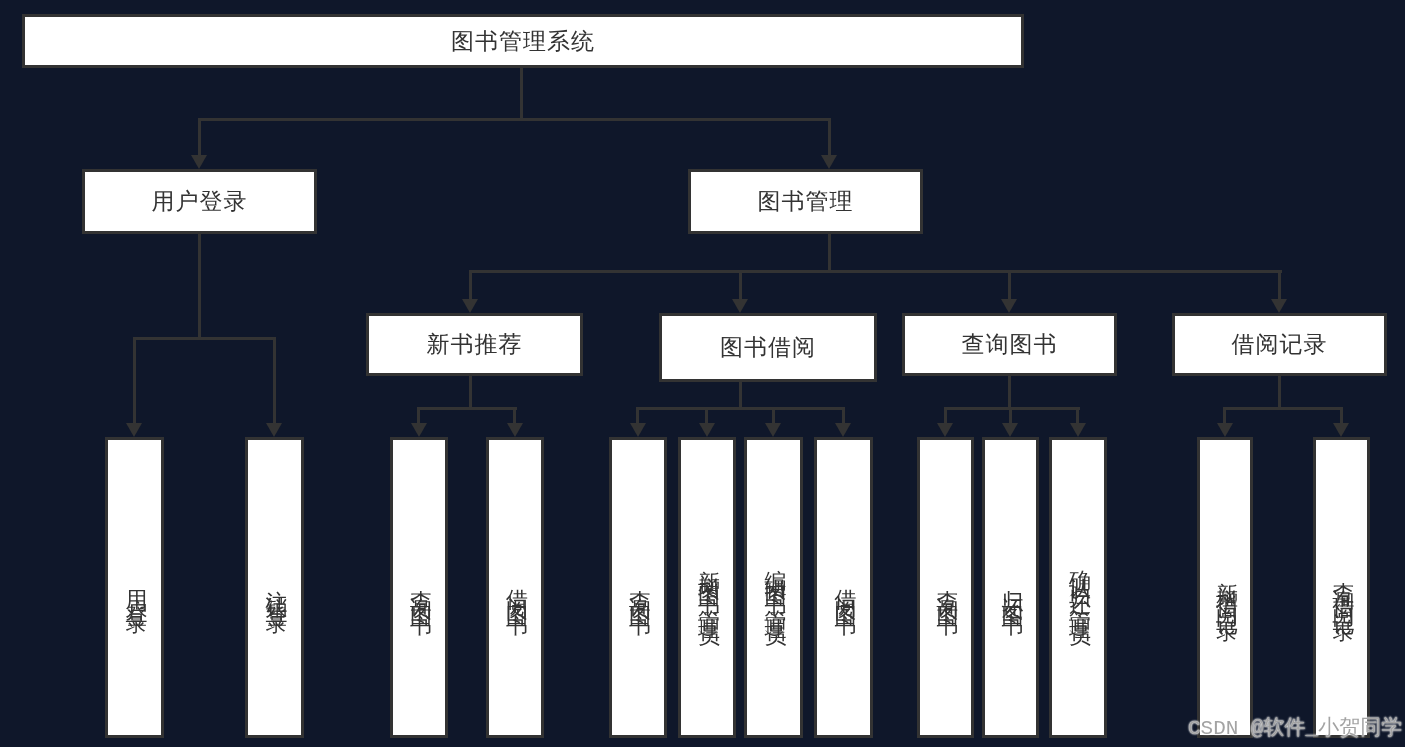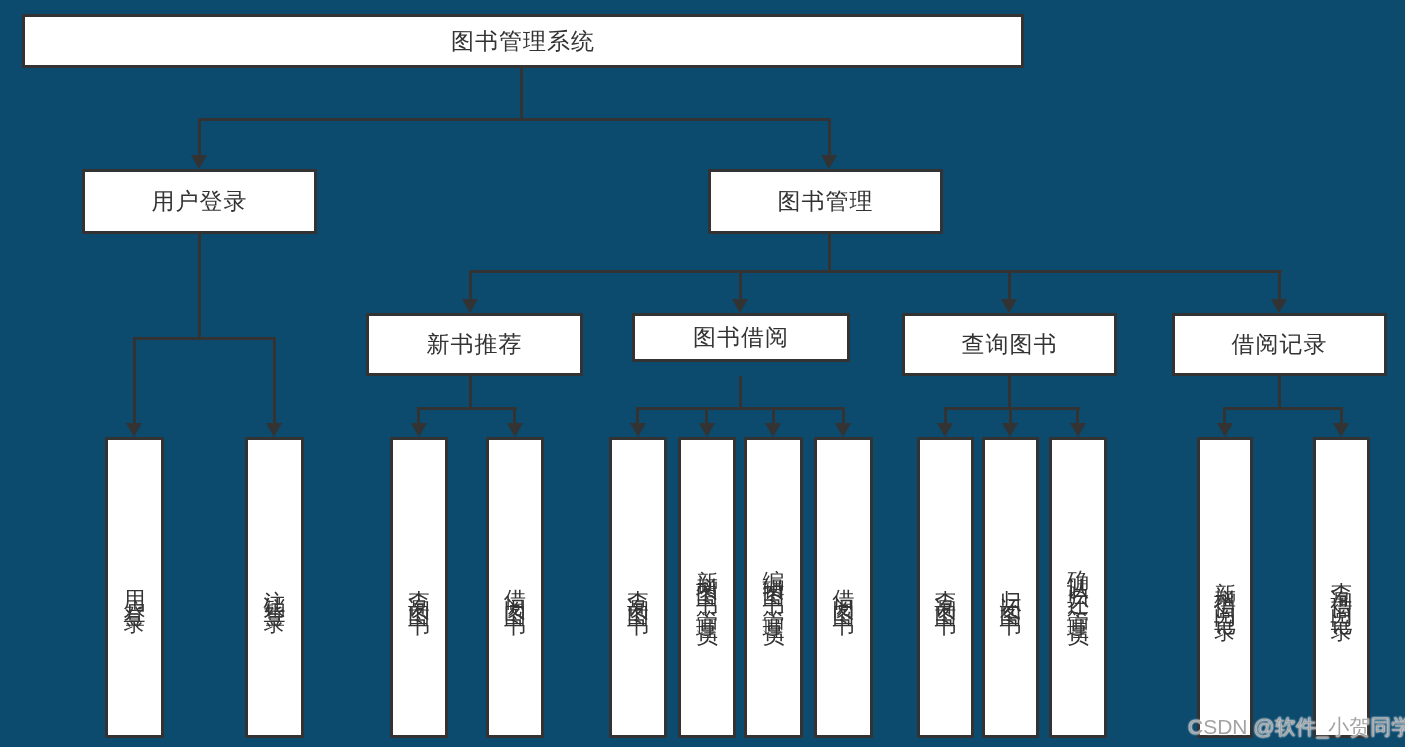--- a/index.html
+++ b/index.html
@@ -1,18 +1,18 @@
 <!DOCTYPE html>
 <html><head>
 <meta charset="utf-8">
 <style>
   html,body{margin:0;padding:0;background:#ffffff;}
   .canvas{
-    position:relative;width:1405px;height:747px;background:#0c4a6e;
-    font-family:Liberation Sans, sans-serif;color:#333333;overflow:hidden;
+    position:relative;width:1405px;height:747px;background:#0f172a;
+    font-family:Liberation Mono, monospace;color:#333333;overflow:hidden;
   }
   .hbox{
     position:absolute;border:3px solid #333333;background:#ffffff;box-sizing:border-box;
     display:flex;align-items:center;justify-content:center;
     font-size:23px;letter-spacing:1px;z-index:2;
   }
   .vbox{
     position:absolute;top:437px;height:301px;border:3px solid #333333;background:#ffffff;
     box-sizing:border-box;display:flex;align-items:center;justify-content:center;z-index:2;
   }
@@ -38,29 +38,29 @@
 <div class="canvas">
 
   <div class="hbox" style="left:22px;top:14px;width:1002px;height:54px;">
     <span>图书管理系统</span>
   </div>
 
   <div class="hbox" style="left:82px;top:169px;width:235px;height:65px;">
     <span>用户登录</span>
   </div>
 
-  <div class="hbox" style="left:708px;top:169px;width:235px;height:65px;text-align:center;">
+  <div class="hbox" style="left:688px;top:169px;width:235px;height:65px;text-align:center;">
     <span>图书管理</span>
   </div>
 
   <div class="hbox" style="left:366px;top:313px;width:217px;height:63px;">
     <span>新书推荐</span>
   </div>
 
-  <div class="hbox" style="left:632px;top:313px;width:218px;height:49px;">
+  <div class="hbox" style="left:659px;top:313px;width:218px;height:69px;">
     <span>图书借阅</span>
   </div>
 
   <div class="hbox" style="left:902px;top:313px;width:215px;height:63px;">
     <span>查询图书</span>
   </div>
 
   <div class="hbox" style="left:1172px;top:313px;width:215px;height:63px;">
     <span>借阅记录</span>
   </div>

